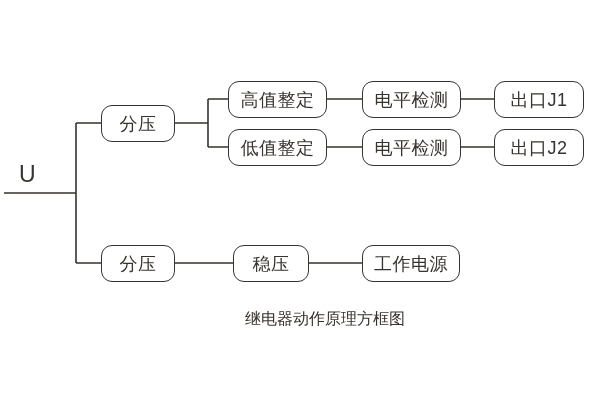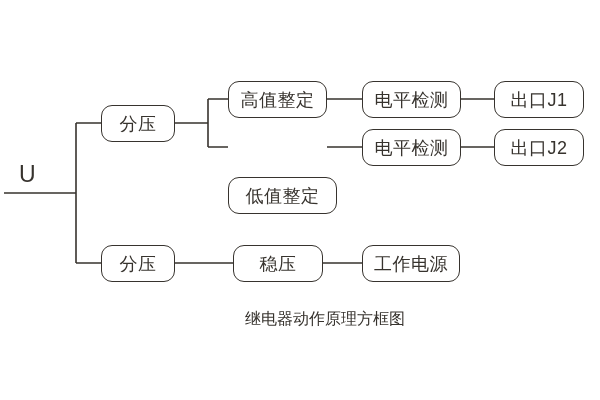--- a/index.html
+++ b/index.html
@@ -54,27 +54,27 @@
     left: 245px;
     top: 306px;
     font-size: 16px;
     line-height: 26px;
     letter-spacing: 0px;
   }
 
   
   .b-divider-top     { left: 101px; top: 105px; width: 74px; }
   .b-high-set        { left: 228px; top:  81px; width: 99px; }
-  .b-low-set         { left: 228px; top: 129px; width: 109px; margin-top: 48px; }
+  .b-low-set         { left: 228px; top: 129px; width: 99px; }
   .b-level-detect-1  { left: 362px; top:  81px; width: 99px; }
   .b-level-detect-2  { left: 362px; top: 129px; width: 99px; }
   .b-outlet-j1       { left: 494px; top:  81px; width: 90px; }
   .b-outlet-j2       { left: 494px; top: 129px; width: 90px; }
   .b-divider-bottom  { left: 101px; top: 245px; width: 74px; }
-  .b-regulator       { left: 233px; top: 245px; width: 90px; }
+  .b-regulator       { left: 233px; top: 245px; width: 76px; }
   .b-working-power   { left: 362px; top: 245px; width: 98px; }
 </style>
 </head>
 <body>
 
 <div class="stage">
 
   <svg class="wires" viewBox="0 0 600 400" xmlns="http://www.w3.org/2000/svg" aria-hidden="true">
     <path d="M4 193 H76 M76 123 V263 M76 123 H101 M76 263 H101"></path>
     <path d="M175 123 H208 M208 99 V147 M208 99 H228 M208 147 H228"></path>

